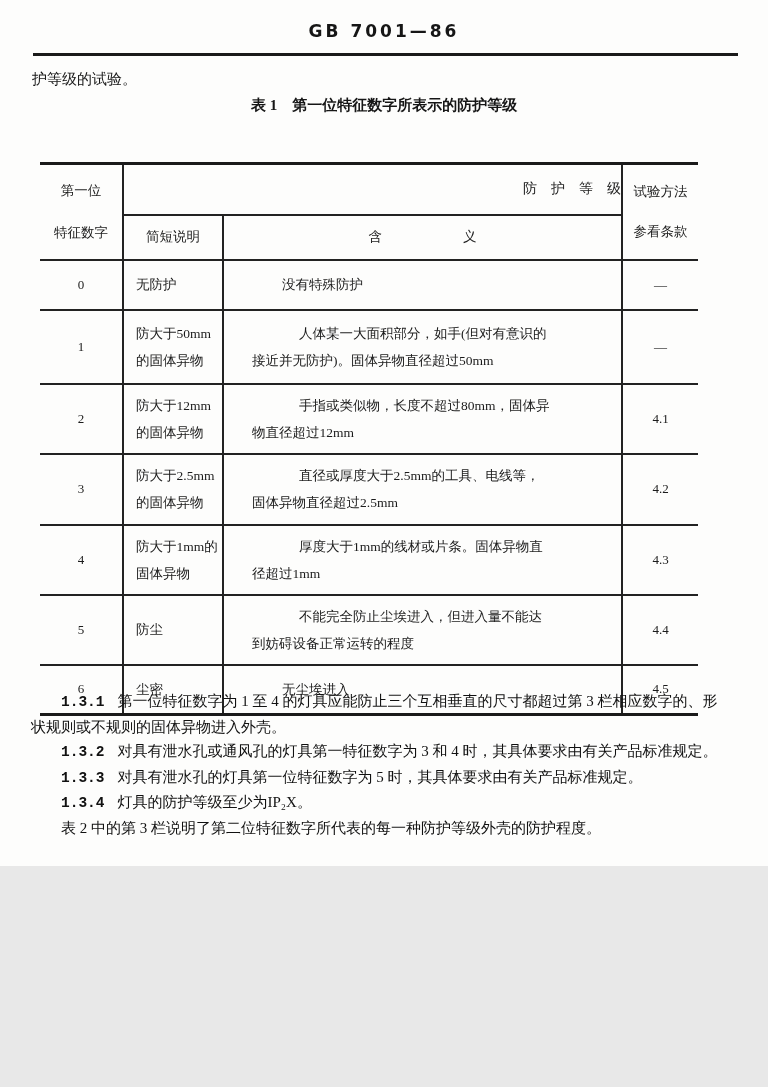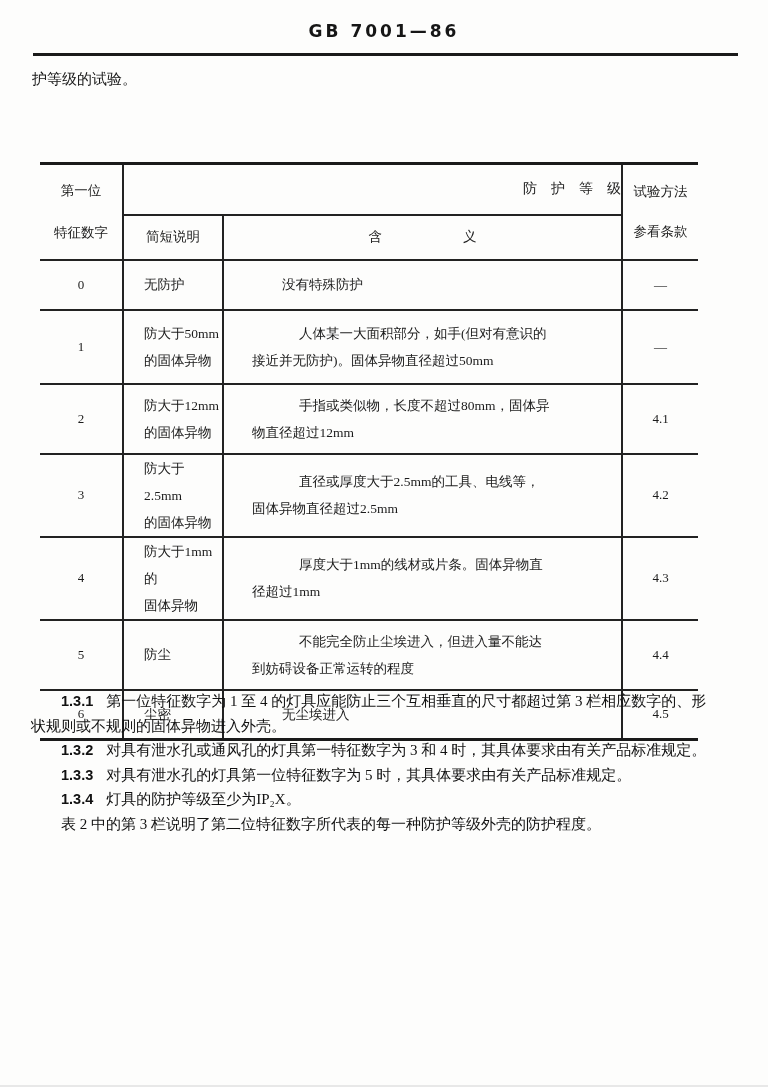--- a/index.html
+++ b/index.html
@@ -1,18 +1,18 @@
 <!DOCTYPE html>
 <html><head>
 <meta charset="utf-8">
 <style>
   html,body{margin:0;padding:0;background:#e8e8e8;}
   .page{
     position:relative;
-    width:768px;height:1085px;
+    width:768px;height:866px;
     margin:0 auto;
     background:#fdfdfc;
     color:#161616;
     font-family:"Liberation Serif", serif;
     overflow:hidden;
   }
   
   .doc-number{
     position:absolute;top:21px;left:0;right:0;
     text-align:center;
@@ -51,53 +51,54 @@
 
   td.digit-h{border-right:2px solid #222;text-align:center;line-height:42px;font-size:13.5px;}
   td.group-h{border-right:2px solid #222;border-bottom:2px solid #222;text-align:right;font-size:14px;}
   td.ref-h{text-align:center;line-height:40px;font-size:13.5px;}
   td.short-h{border-right:2px solid #222;text-align:center;}
   td.meaning-h{border-right:2px solid #222;text-align:center;}
 
   tr.body td{border-top:2px solid #222;}
   td.digit{border-right:2px solid #222;text-align:center;font-size:13px;}
   td.short{border-right:2px solid #222;}
-  td.short div{padding-left:20px;line-height:27px;}
+  td.short div{padding-left:12px;line-height:27px;}
   td.meaning{border-right:2px solid #222;}
   td.meaning div{padding-left:28px;line-height:27px;}
   td.meaning div.m-first{text-indent:47px;}
   td.meaning div.m-single{text-indent:30px;}
   td.ref{text-align:center;font-size:13px;}
 
   
   .paragraphs{
     position:absolute;top:689px;left:31px;width:710px;
     font-size:15px;line-height:24.5px;color:#111;
   }
   .paragraphs p{
     margin:0;
     text-indent:2em;
     white-space:pre-line;
   }
   .p-num{
-    font-family:Liberation Sans, sans-serif;
+    font-family:Liberation Mono, monospace;
     font-weight:bold;
     font-size:14.5px;
   }
   .p-num:not(:empty){margin-right:13px;}
   p.bold-line{font-weight:bold;}
 </style>
 </head>
 <body>
 
 <div class="page">
 
   <div class="doc-number">GB 7001—86</div>
   <div class="header-rule"></div>
   <div class="intro-line">护等级的试验。</div>
+  <div class="table-title">表 1　第一位特征数字所表示的防护等级</div>
 
   <table class="ip-table">
     <colgroup>
         <col class="c1">
         <col class="c2">
         <col class="c3">
         <col class="c4">
       </colgroup>
     <tbody>
       <tr class="h1">

